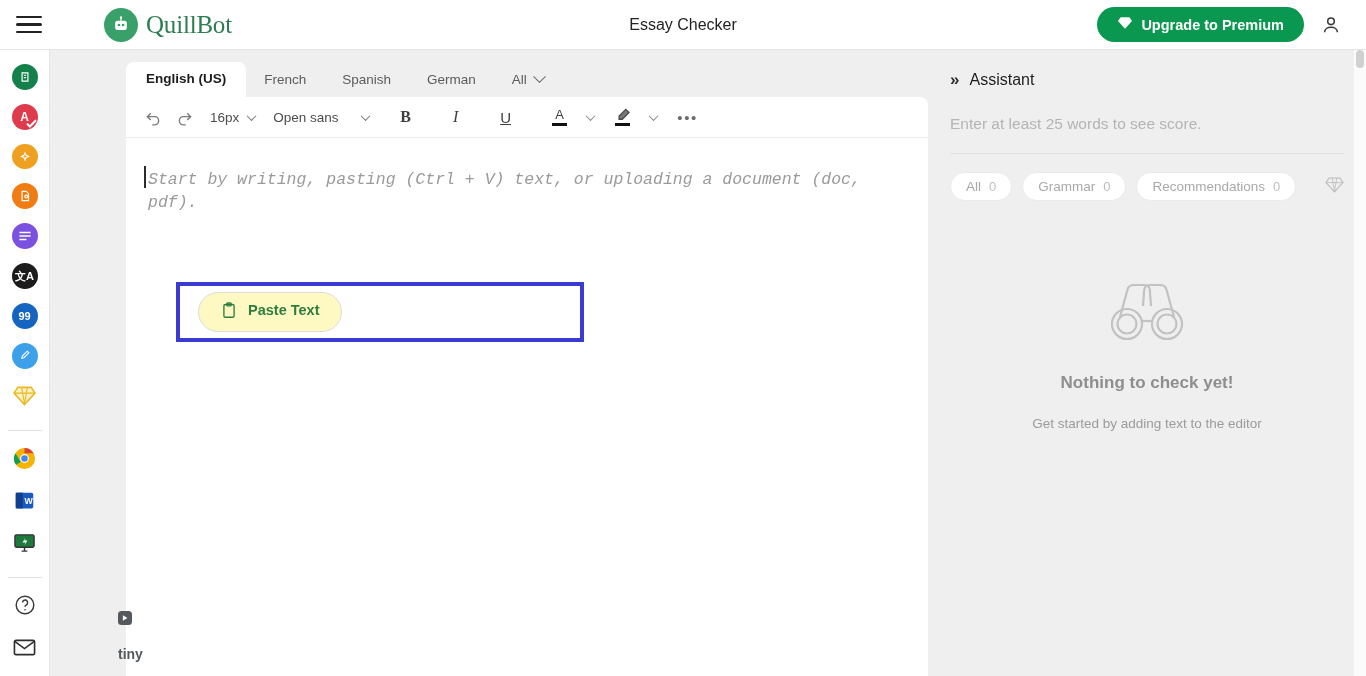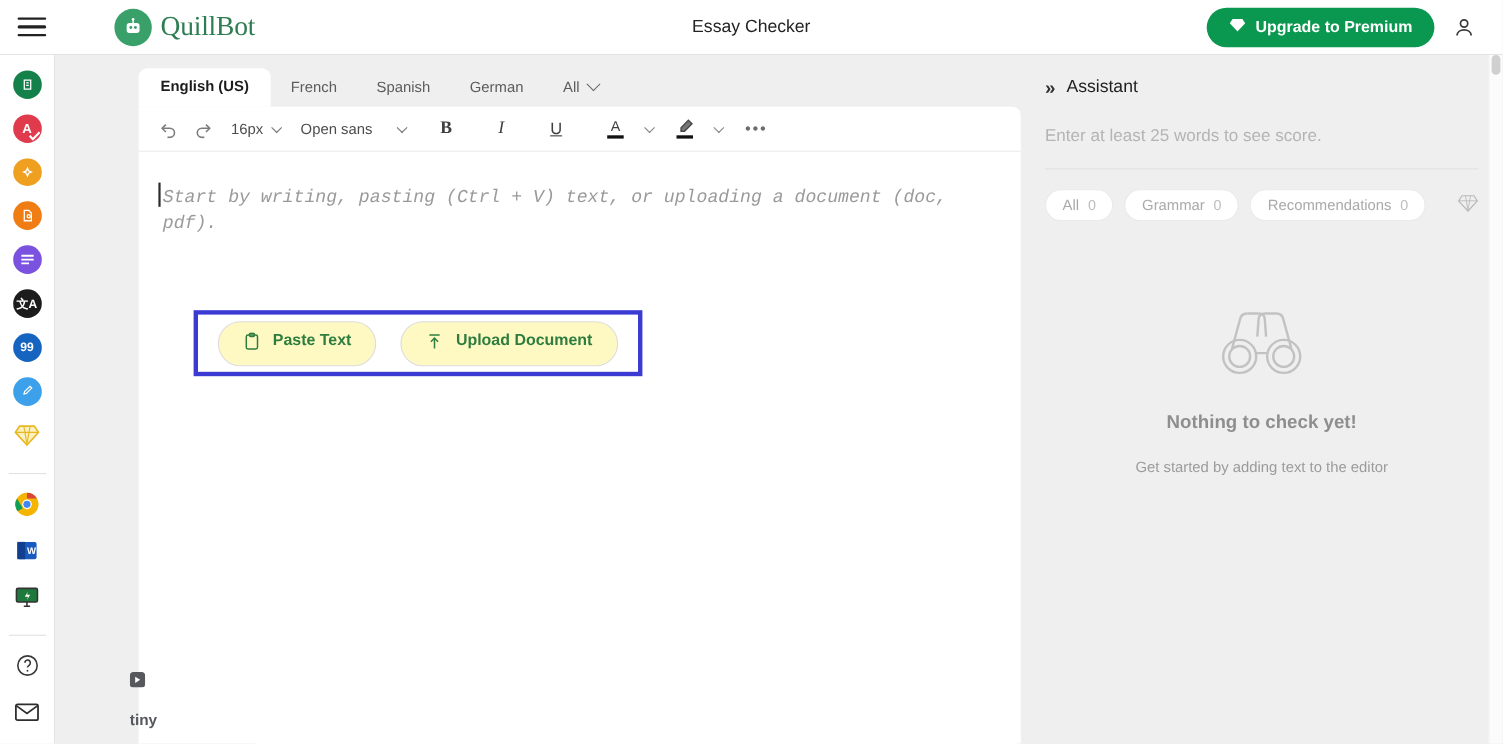--- a/index.html
+++ b/index.html
@@ -327,30 +327,20 @@
   <div class="action-row">
     <button class="pill-btn">
       <span>
         <svg width="16" height="17" viewBox="0 0 18 20" fill="none" stroke="#2e7d3f" stroke-width="1.6">
           <rect x="3" y="3" width="12" height="15" rx="1.8"></rect>
           <rect x="6.4" y="1.2" width="5.2" height="3.4" rx="1"></rect>
         </svg>
       </span>
       <span>Paste Text</span>
     </button>
-    <button class="pill-btn">
-      <span>
-        <svg width="16" height="17" viewBox="0 0 18 20" fill="none" stroke="#2e7d3f" stroke-width="1.6">
-          <path d="M3.5 3h11"></path>
-            <path d="M9 6.5v11"></path>
-            <path d="M5.2 10.3L9 6.3l3.8 4"></path>
-        </svg>
-      </span>
-      <span>Upload Document</span>
-    </button>
   </div>
 
   <div class="tiny-brand">
     <svg width="14" height="14" viewBox="0 0 16 16">
       <rect width="16" height="16" rx="4" fill="#55585c"></rect>
       <path d="M5.6 4.8l5.2 3.2-5.2 3.2z" fill="#fff"></path>
     </svg>
     <span style="font-weight:bold">tiny</span>
   </div>
 

